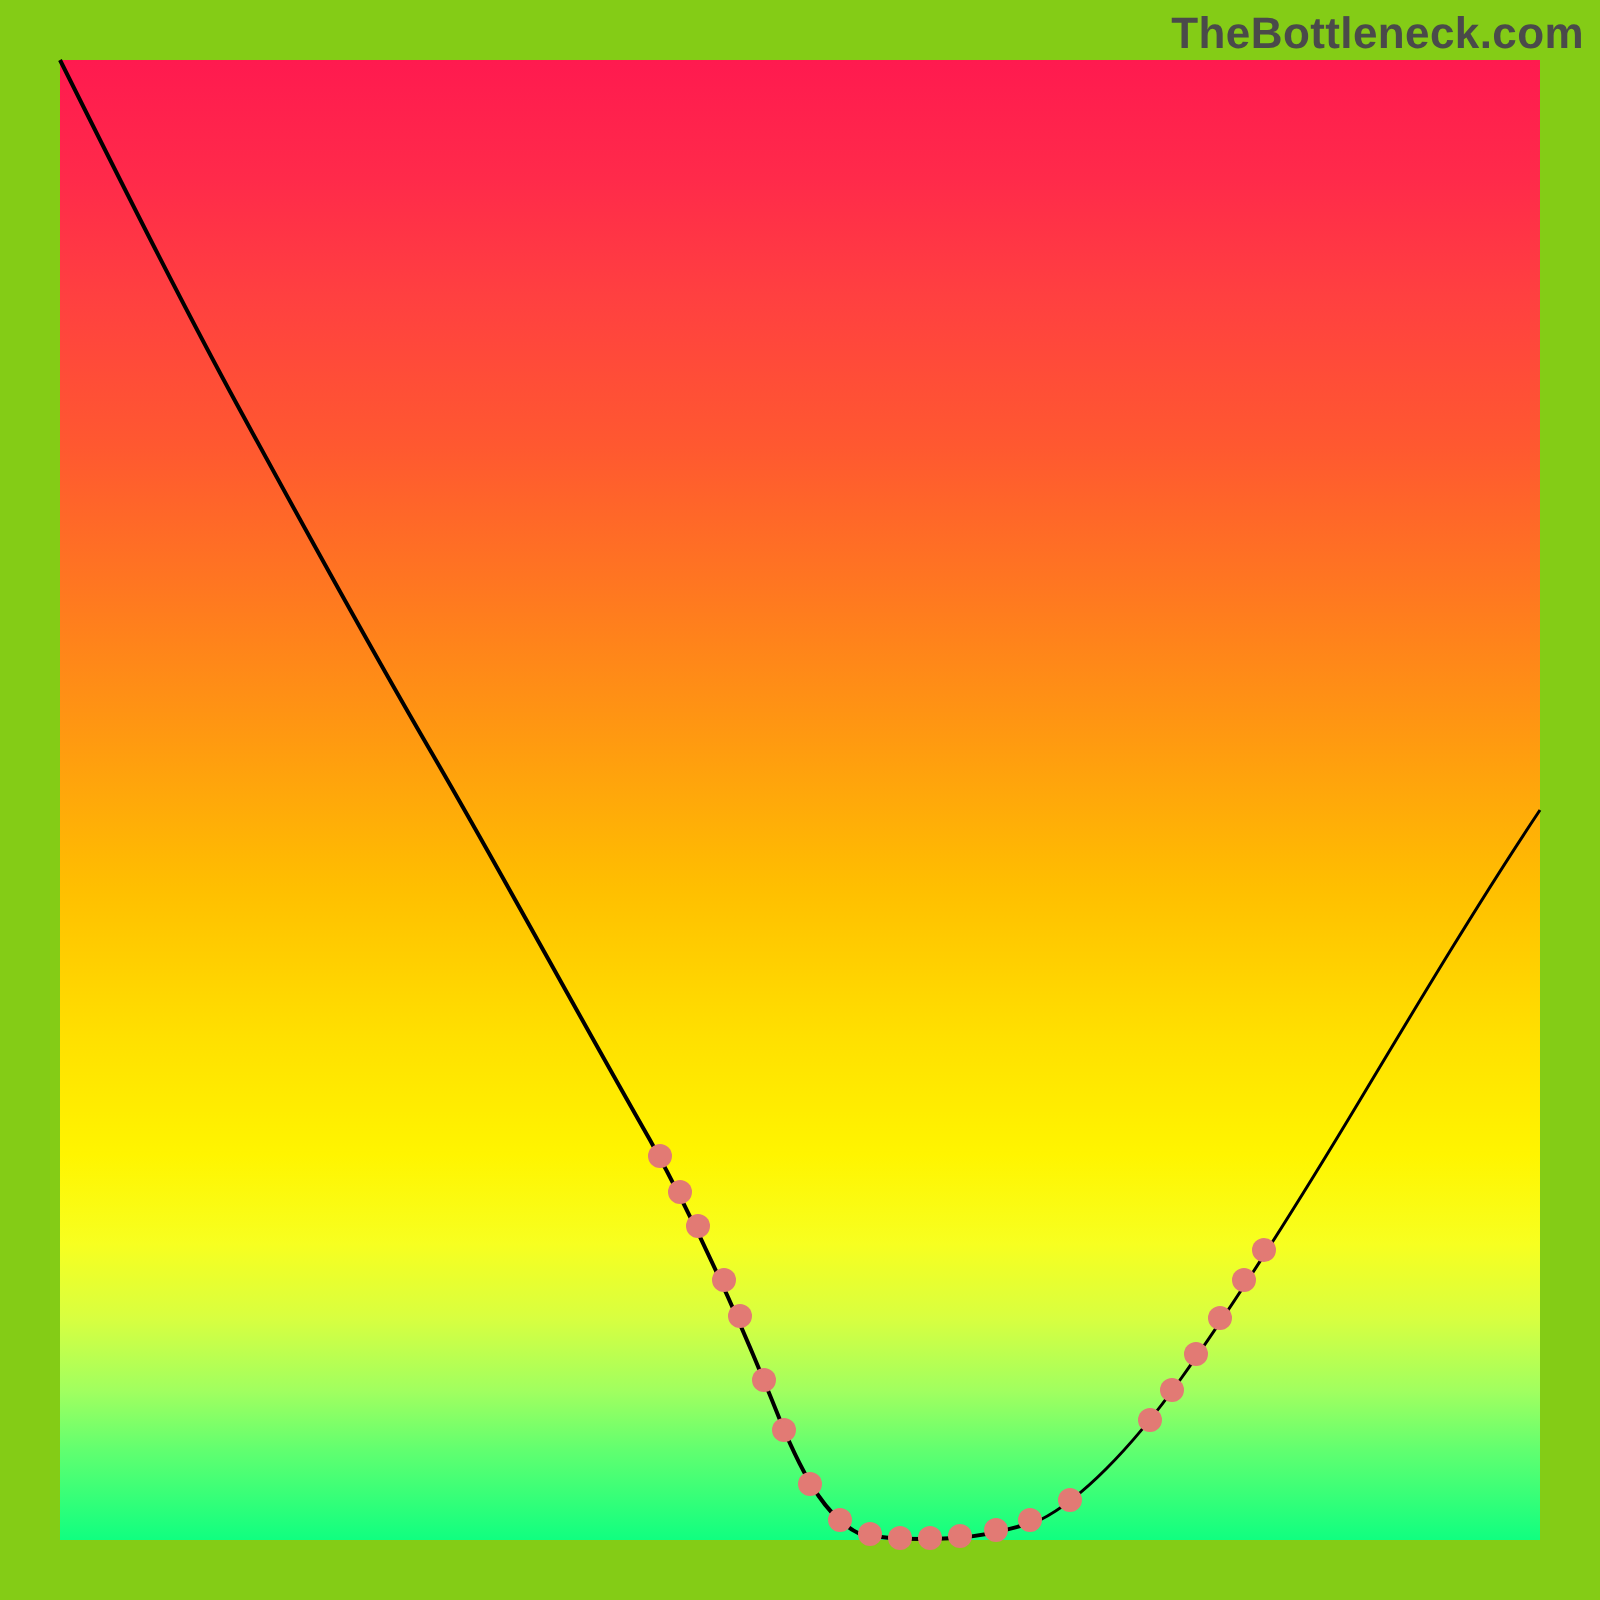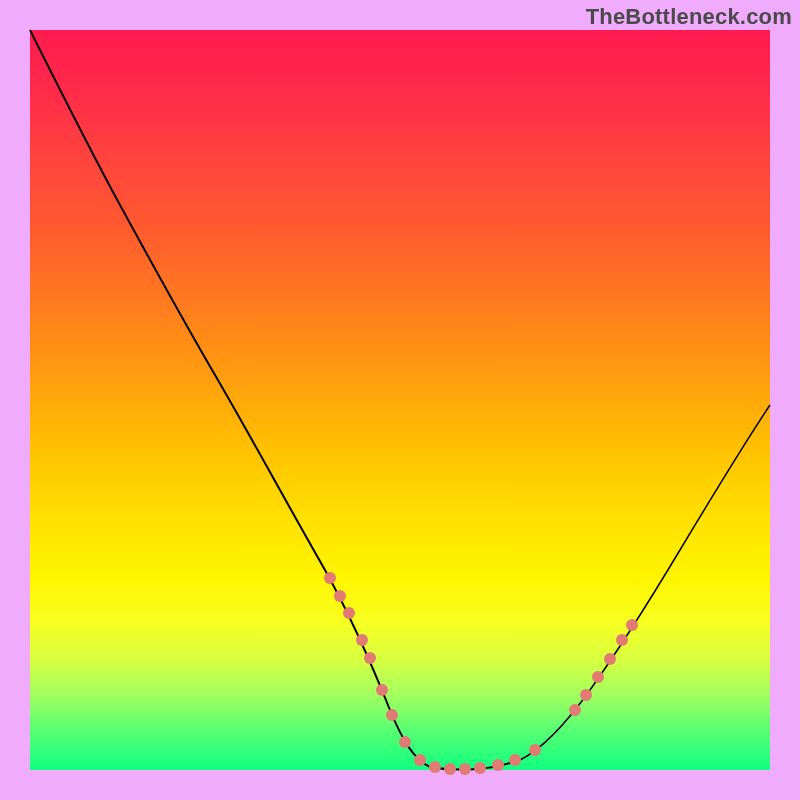--- a/index.html
+++ b/index.html
@@ -10,21 +10,21 @@
     background: #000;
     overflow: hidden;
     font-family: Arial, Helvetica, sans-serif;
   }
   .frame {
     position: absolute;
     left: 0;
     top: 0;
     width: 800px;
     height: 800px;
-    background: #f0abfc;
+    background: #84cc16;
   }
   .plot-area {
     position: absolute;
     left: 30px;
     top: 30px;
     width: 740px;
     height: 740px;
     
     background: linear-gradient(to bottom,
       #ff1a4f 0%,

